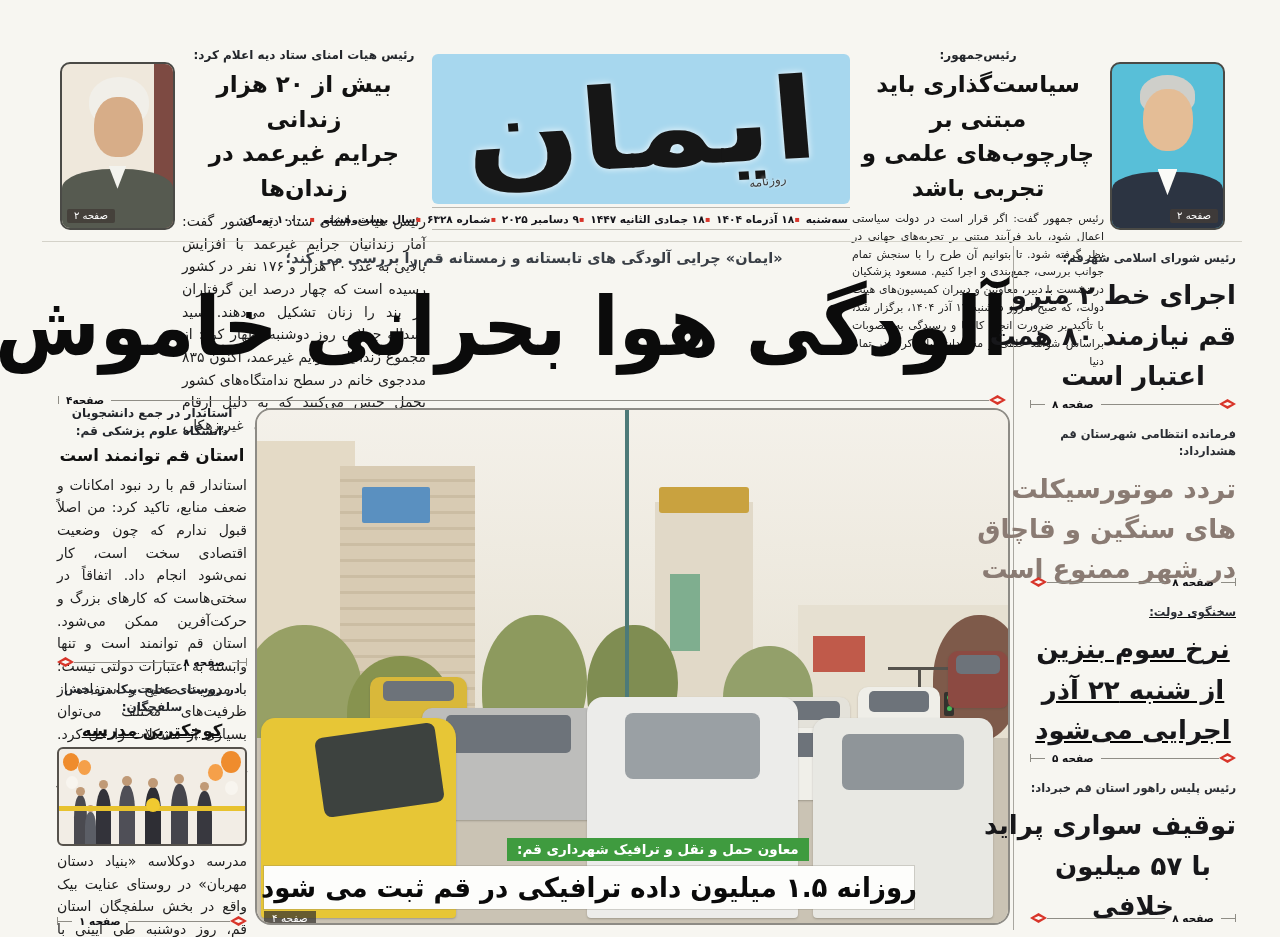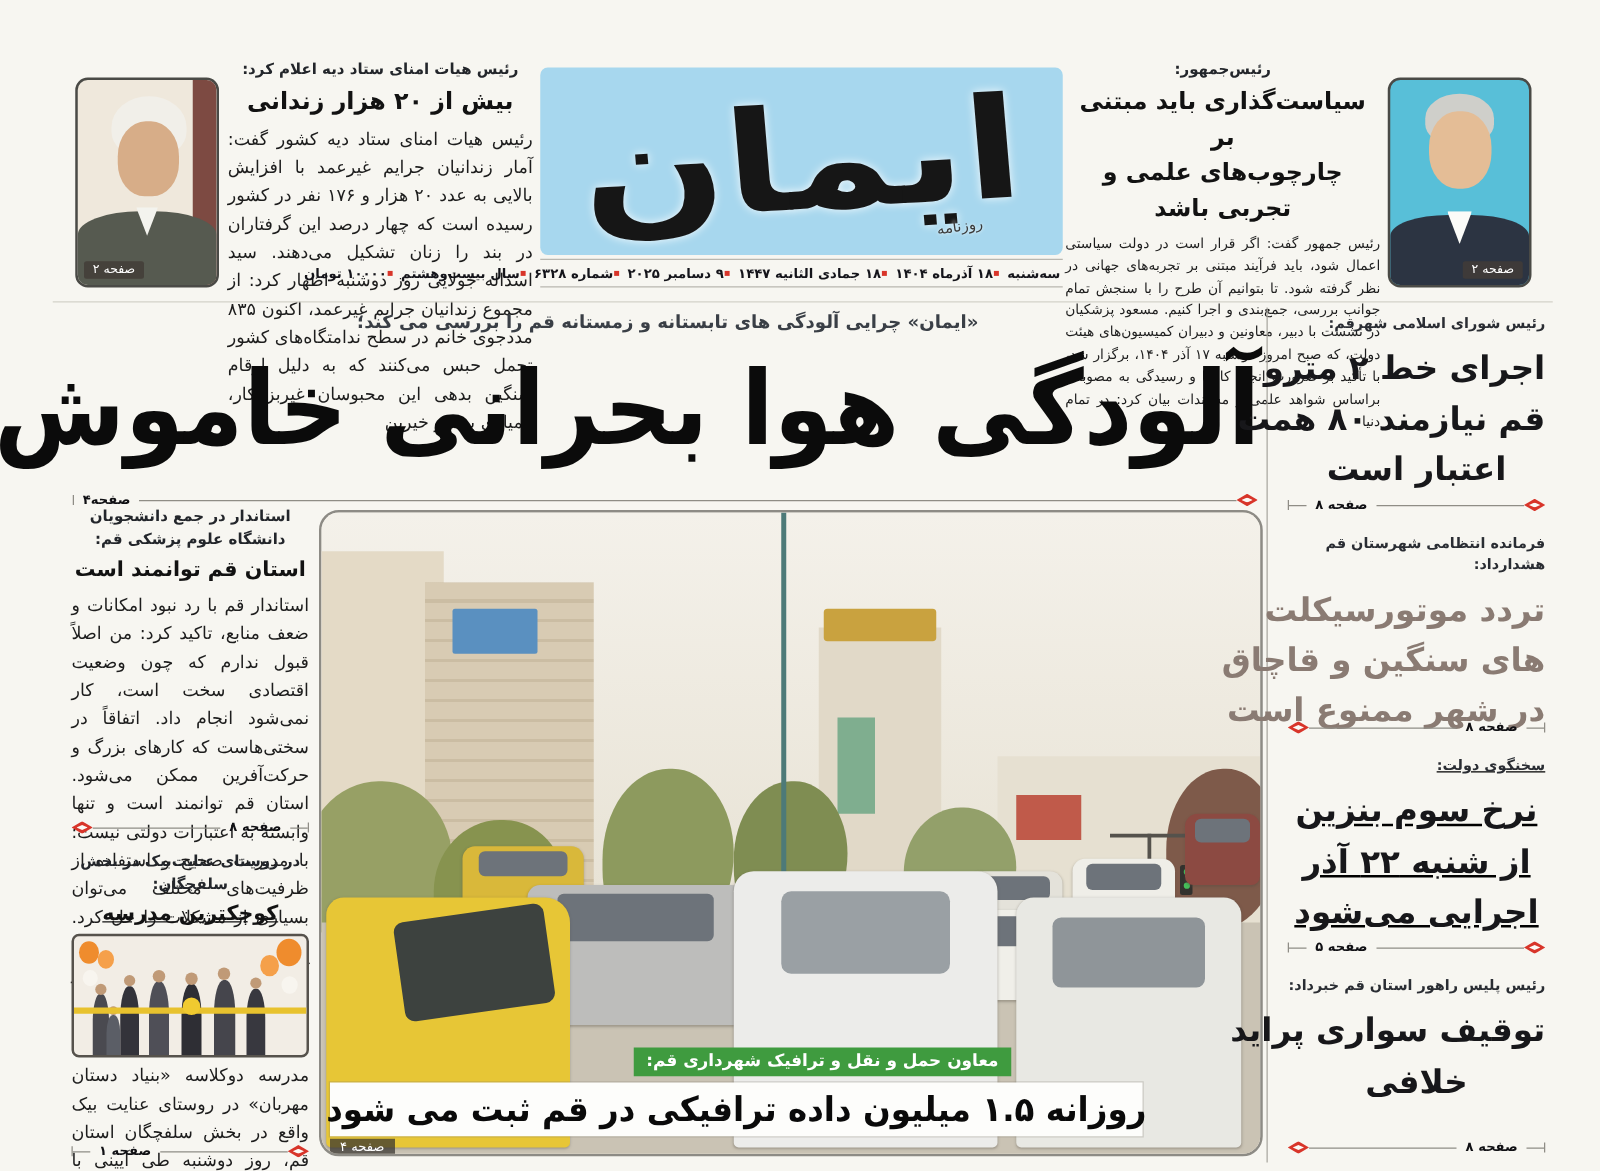--- a/index.html
+++ b/index.html
@@ -8,21 +8,21 @@
   #page { position:relative; width:1280px; height:937px; background:#f7f6f1; overflow:hidden; }
 
   .abs { position:absolute; }
 
   
   .photo-frame { position:absolute; border:2px solid #4a4a46; border-radius:10px; overflow:hidden; }
   .photo-badge { position:absolute; bottom:5px; background:rgba(66,60,55,.82); color:#fff;
                  font-size:10px; padding:1px 7px 2px; border-radius:2px; white-space:nowrap; }
 
   .kicker { font-weight:bold; font-size:12px; color:#23262b; text-align:center; line-height:1.5; }
-  .headline-s { font-weight:bold; font-size:19px; color:#121212; text-align:center; line-height:1.5; }
+  .headline-s { font-weight:bold; font-size:23px; color:#121212; text-align:center; line-height:1.5; }
   .bodycopy { font-size:14px; color:#1d1d1d; text-align:justify; line-height:1.62; text-align-last:right; }
 
   
   #masthead { left:432px; top:54px; width:418px; height:150px; background:#a7d7ee; border-radius:6px;
               display:flex; align-items:center; justify-content:center; overflow:hidden; }
   #masthead .logo { font-size:100px; font-weight:bold; color:#161616; line-height:1;
                     transform:scale(1.35,1.12) rotate(-4deg); transform-origin:center;
                     text-shadow:0 0 6px rgba(255,255,255,.9); }
   #masthead .tagline { position:absolute; right:64px; bottom:16px; font-size:12px; color:#3a3a3a;
                        text-shadow:0 0 3px #fff; transform:rotate(-8deg); }
@@ -104,20 +104,21 @@
       <div class="abs" style="left:0; bottom:0; width:100%; height:36%; background:#565a50; border-radius:45% 45% 0 0 / 32% 32% 0 0;"></div>
       <div class="abs" style="left:42%; bottom:24%; width:16%; height:14%; background:#f3f3ee; clip-path:polygon(0 0,100% 0,50% 100%);"></div>
     </div>
     <span class="photo-badge" style="left:5px;">صفحه ۲</span>
   </div>
 
   <div class="abs" style="left:182px; top:46px; width:244px;">
     <div class="kicker">رئیس هیات امنای ستاد دیه اعلام کرد:</div>
     <div class="headline-s" style="margin-top:3px;">
       <span style="display:block;">بیش از ۲۰ هزار زندانی</span>
+      <span style="display:block;">جرایم غیرعمد در زندان‌ها</span>
     </div>
     <p class="bodycopy" style="margin-top:5px;">رئیس هیات امنای ستاد دیه کشور گفت: آمار زندانیان جرایم غیرعمد با افزایش بالایی به عدد ۲۰ هزار و ۱۷۶ نفر در کشور رسیده است که چهار درصد این گرفتاران در بند را زنان تشکیل می‌دهند. سید اسداله جولایی روز دوشنبه اظهار کرد: از مجموع زندانیان جرایم غیرعمد، اکنون ۸۳۵ مددجوی خانم در سطح ندامتگاه‌های کشور تحمل حبس می‌کنند که به دلیل ارقام سنگین بدهی این محبوسان غیربزهکار، همیاری بیشتر خیرین</p>
   </div>
 
   <div id="masthead" class="abs">
     <div class="logo">ایمان</div>
     <div class="tagline">روزنامه</div>
   </div>
 
   <div id="dateline" class="abs">
@@ -342,20 +343,21 @@
     <span class="pr-line-short"></span>
     <span class="pr-label">صفحه ۵</span>
     <span class="pr-line"></span>
     <span class="diamond"></span>
   </div>
 
   <div class="abs sb" style="top:780px;">
     <div class="kicker">رئیس پلیس راهور استان قم خبرداد:</div>
     <div class="sb-headline" style="margin-top:8px;">
       <span style="display:block;">توقیف سواری پراید</span>
+      <span style="display:block;">با ۵۷ میلیون</span>
       <span style="display:block;">خلافی</span>
     </div>
   </div>
   <div class="pageref" style="left:1030px; top:912px; width:206px;">
     <span class="diamond"></span>
     <span class="pr-line"></span>
     <span class="pr-label">صفحه ۸</span>
     <span class="pr-line-short"></span>
     <span class="pr-tick"></span>
   </div>

